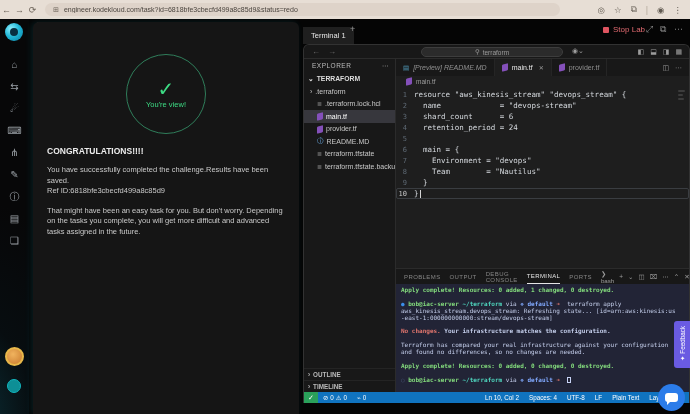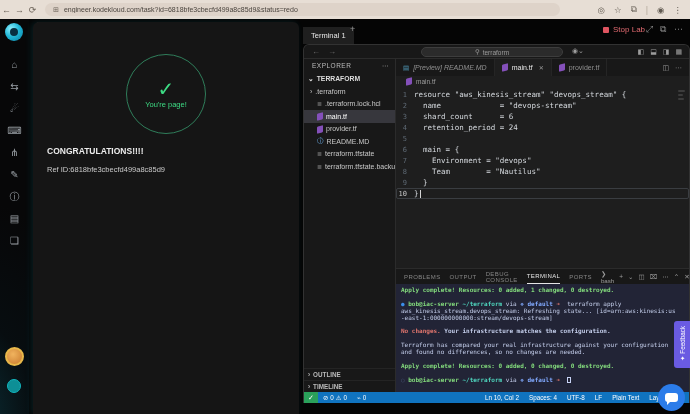--- a/index.html
+++ b/index.html
@@ -182,26 +182,28 @@
     <span class="stop-sq"></span>
     <span>Stop Lab</span>
   </span>
   <span class="strip-icon" style="left:646px">⤢</span>
   <span class="strip-icon" style="left:660px">⧉</span>
   <span class="strip-icon" style="left:674px">⋯</span>
 
   <div class="task-panel">
     <div class="done-wrap">
       <div class="done-check">✓</div>
-      <div class="done-label">You're page!</div>
+      <div class="done-label">You're view!</div>
     </div>
     <div class="tp-body">
       <div class="tp-heading">CONGRATULATIONS!!!!</div>
+      <div class="tp-line">You have successfully completed the challenge.Results have been saved.</div>
       <div class="tp-line">Ref ID:6818bfe3cbecfd499a8c85d9</div>
       <div class="tp-gap"></div>
+      <div class="tp-line">That might have been an easy task for you. But don't worry. Depending on the tasks you complete, you will get more difficult and advanced tasks assigned in the future.</div>
       <div class="tp-gap"></div>
     </div>
   </div>
 
   <div class="vscode">
 
     <div class="titlebar">
       <span class="tb-arrow">←</span>
       <span class="tb-arrow">→</span>
       <div class="cmd-pill">

